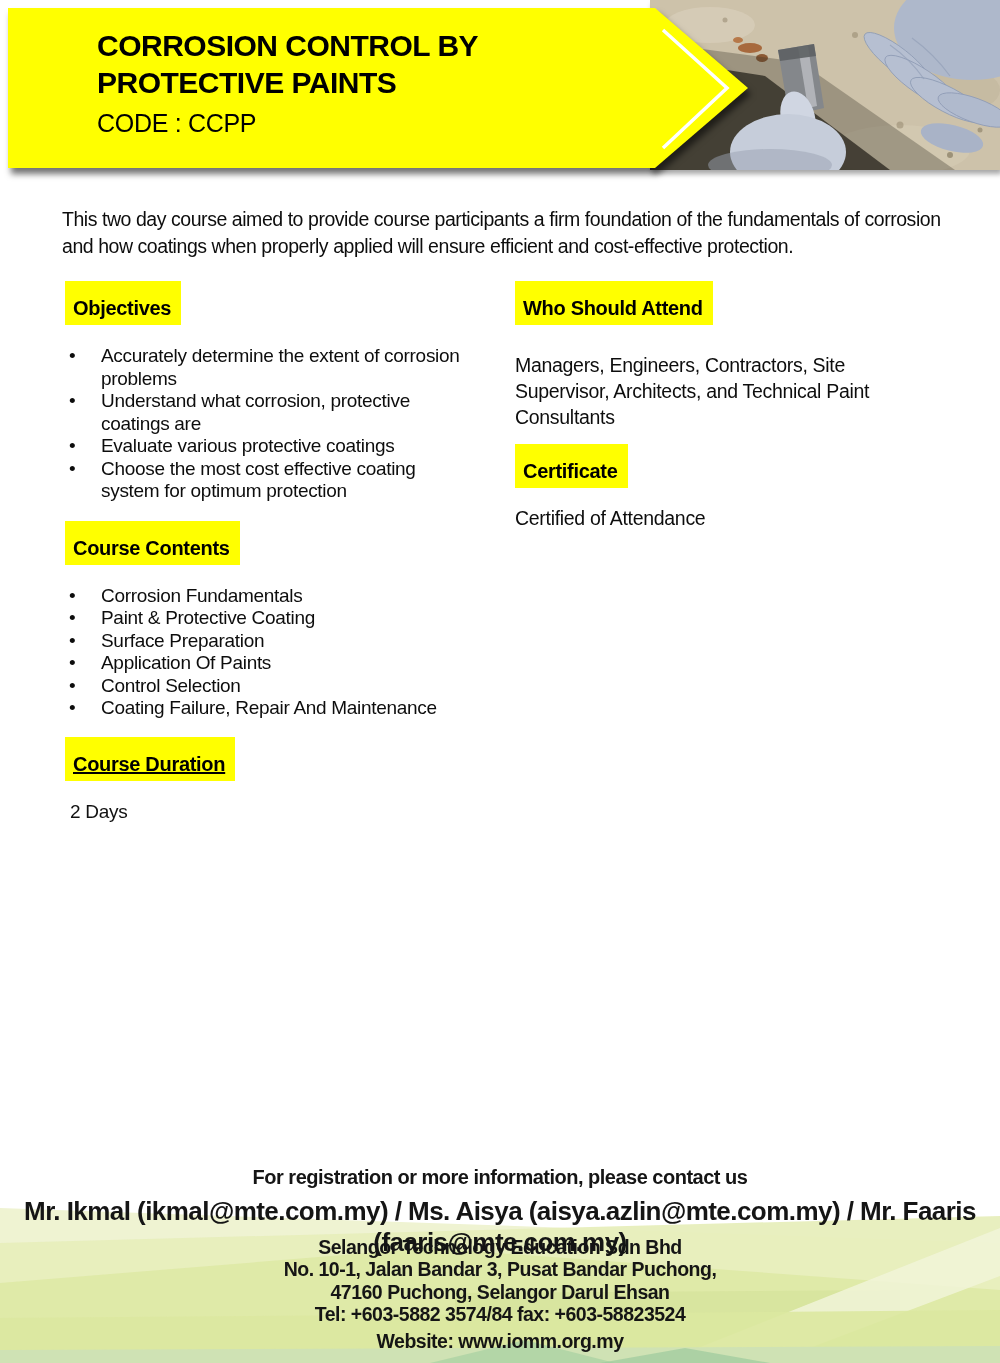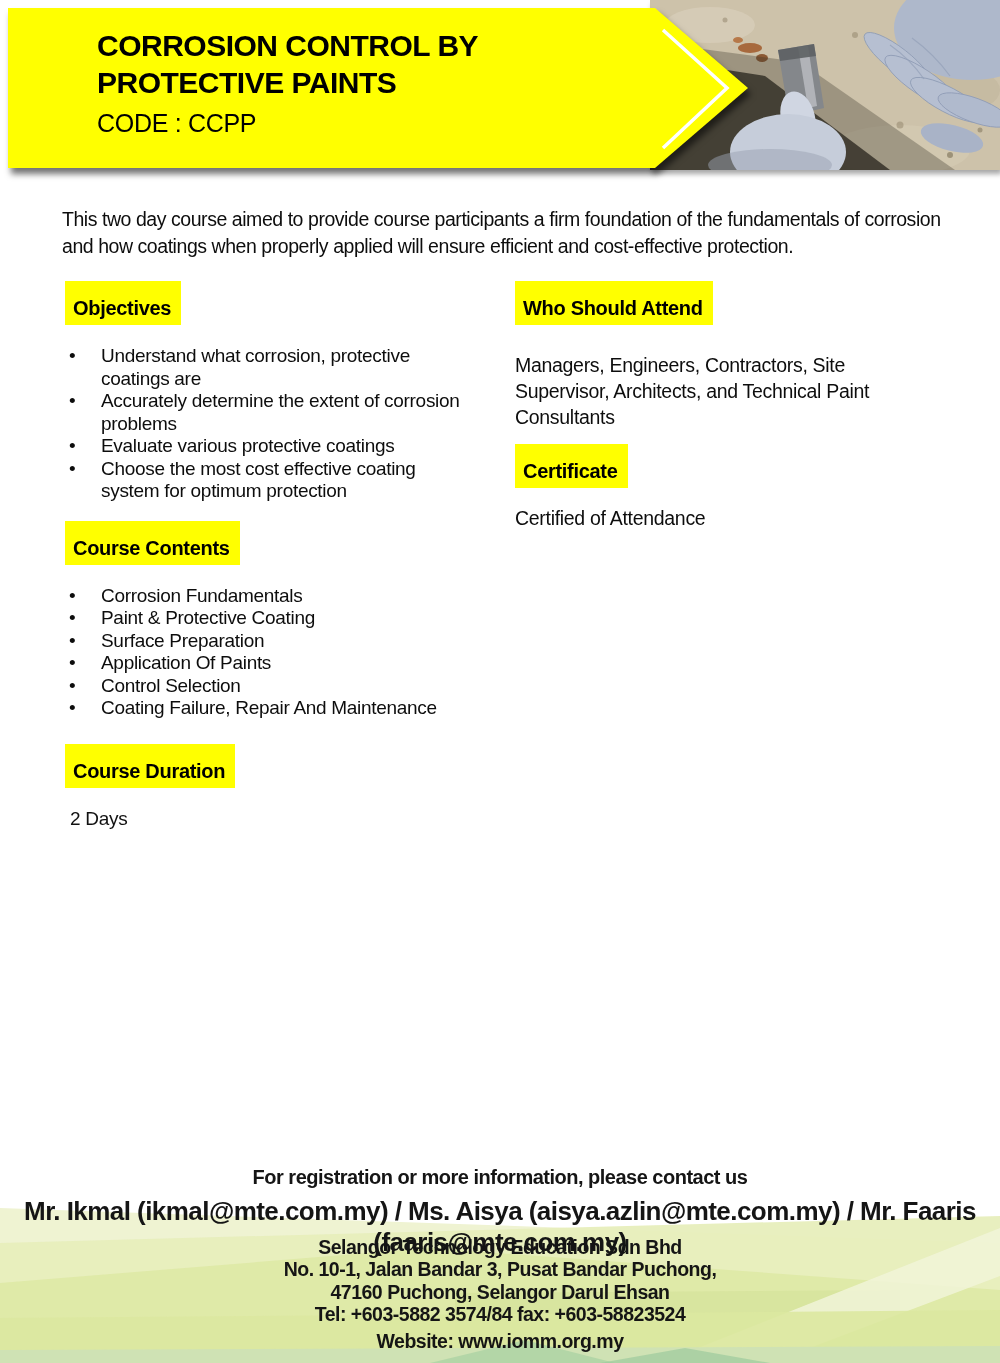--- a/index.html
+++ b/index.html
@@ -96,21 +96,21 @@
   }
   ul.bullets li::before{
     content:"\2022";
     position:absolute;
     left:4px;
   }
   .objectives-list{width:400px;}
   .contents-list{margin-top:22px;}
 
   .h-contents{margin-top:18px;}
-  .h-duration{margin-top:24px;}
+  .h-duration{margin-top:17px;text-decoration:underline;}
   .duration-text{
     margin-top:20px;
     margin-left:5px;
     font-size:19px;
     letter-spacing:-0.3px;
   }
 
   .attend-text{
     margin-top:27px;
     width:370px;
@@ -219,22 +219,22 @@
       <div>PROTECTIVE PAINTS</div>
     </div>
     <div class="banner-code">CODE : CCPP</div>
   </div>
 
   <p class="intro">This two day course aimed to provide course participants a firm foundation of the  fundamentals of corrosion and how coatings when properly applied will ensure efficient and cost-effective protection.</p>
 
   <div class="col-left">
     <span class="hl">Objectives</span>
     <ul class="bullets objectives-list">
+        <li>Accurately determine the extent of corrosion problems</li>
         <li>Understand what corrosion, protective coatings are</li>
-        <li>Accurately determine the extent of corrosion problems</li>
         <li>Evaluate various protective coatings</li>
         <li>Choose the most cost effective coating system for optimum protection</li>
       </ul>
 
     <span class="hl h-contents">Course Contents</span>
     <ul class="bullets contents-list">
         <li>Corrosion Fundamentals</li>
         <li>Paint &amp; Protective Coating</li>
         <li>Surface Preparation</li>
         <li>Application Of Paints</li>

